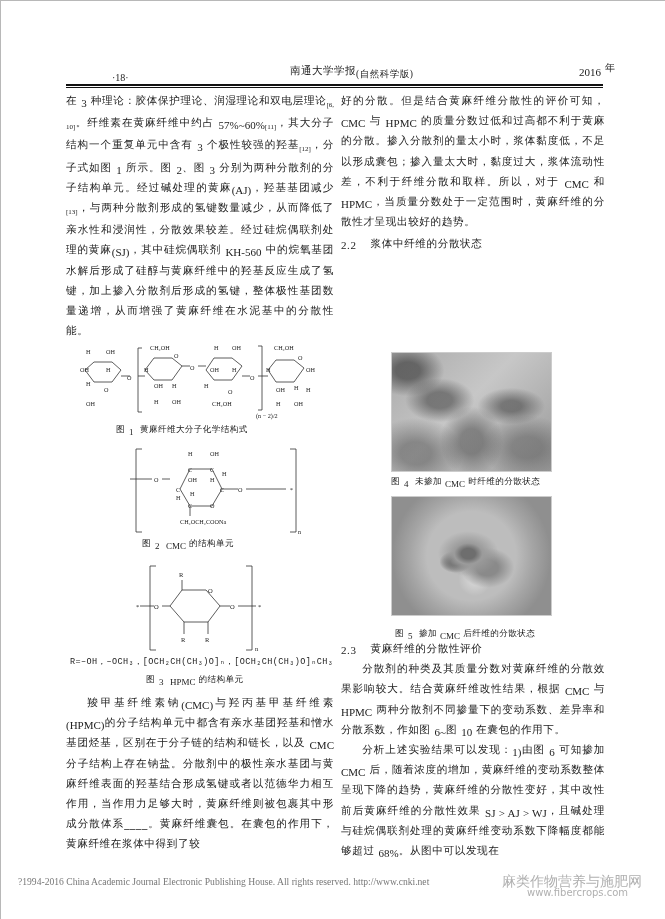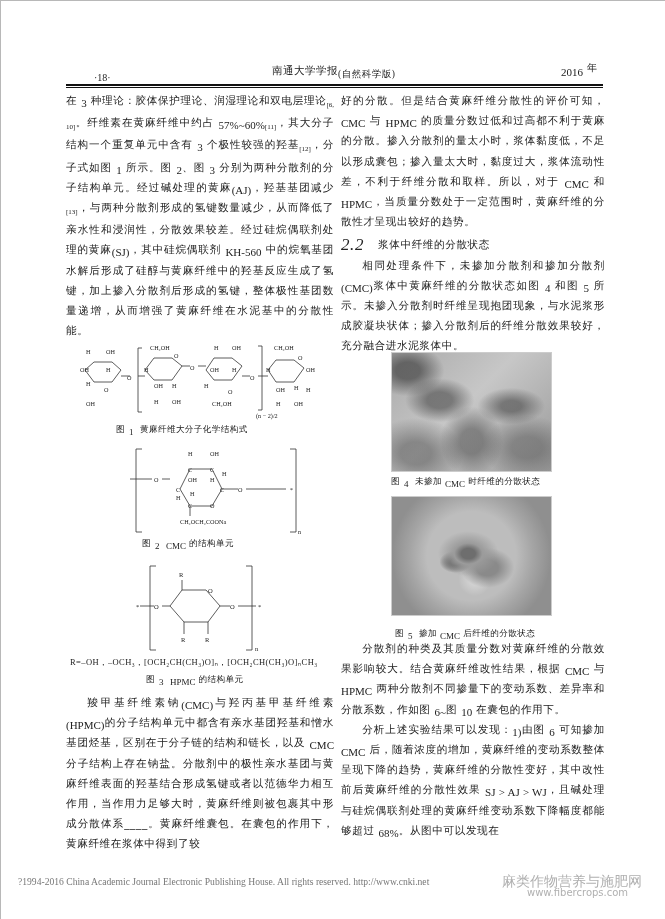--- a/index.html
+++ b/index.html
@@ -2,39 +2,39 @@
 <html><head>
 <meta charset="utf-8">
 <style>
   html, body { margin: 0; padding: 0; }
   body {
     width: 665px; height: 919px; background: #ffffff; position: relative; overflow: hidden;
     font-family: "DejaVu Serif", serif; color: #1a1a1a;
   }
   .frame-top { position: absolute; left: 0; top: 0; width: 665px; height: 1px; background: #b8b8b8; }
   .frame-left { position: absolute; left: 0; top: 0; width: 1px; height: 919px; background: #b8b8b8; }
-  .running-head { position: absolute; left: 66px; top: 62px; width: 535px; height: 22px; }
+  .running-head { position: absolute; left: 84px; top: 62px; width: 535px; height: 22px; }
   .page-num { position: absolute; left: 28px; top: 10px; font-family: "Liberation Serif", serif; font-size: 10px; }
   .journal { position: absolute; left: 206px; top: 2px; font-family: Liberation Serif, serif; font-size: 10.5px; letter-spacing: 0.5px; }
   .journal .sub { font-size: 9.5px; position: relative; top: 3px; }
   .year { position: absolute; right: 4px; top: 4px; font-family: "Liberation Serif", serif; font-size: 11px; }
   .year .nian { font-family: "DejaVu Sans", sans-serif; font-size: 10px; position: relative; top: -5px; margin-left: 4px; }
   .rule { position: absolute; left: 66px; width: 537px; background: #111; }
   .rule.r1 { top: 84px; height: 2px; }
   .rule.r2 { top: 87px; height: 1px; }
 
   .col { position: absolute; font-family: "DejaVu Sans", sans-serif; font-size: 10.6px; line-height: 20.2px; color: #222; letter-spacing: 0.6px; }
   .col p { margin: 0; text-align: justify; }
   .col .indent { text-indent: 2em; }
   .lat { font-family: "Liberation Serif", serif; font-size: 11px; letter-spacing: 0; position: relative; top: 3px; }
   .sup { font-family: "Liberation Serif", serif; font-size: 7px; letter-spacing: 0; position: relative; top: 3px; }
   .left-col { left: 66px; top: 90px; width: 268px; }
   .right-col { left: 341px; top: 90px; width: 264px; }
   .sec-head { font-size: 10.6px; }
-  .sec-num { font-family: "Liberation Serif", serif; font-size: 17px; margin-right: 14px; position: relative; top: 2px; font-style: italic; }
+  .sec-num { font-family: "Liberation Serif", serif; font-size: 11px; margin-right: 14px; position: relative; top: 2px; }
 
   .fig { position: absolute; }
   .fig-caption { position: absolute; font-family: "DejaVu Sans", sans-serif; font-size: 8.6px; color: #222; white-space: nowrap; letter-spacing: 0.4px; }
   .fig-caption .n { font-family: "Liberation Serif", serif; font-size: 9px; position: relative; top: 3px; margin: 0 6px 0 4px; }
   .fig-caption .lat { font-size: 9px; top: 3px; }
   svg text { font-family: "Liberation Serif", serif; }
 
   .photo { position: absolute; border: 1px solid #ccc; overflow: hidden; }
   .photo4 { left: 391px; top: 352px; width: 159px; height: 118px;
     background:
@@ -195,48 +195,50 @@
       <text x="88" y="47">O</text>
       <text x="113" y="15">R</text>
       <text x="142" y="31">O</text>
       <text x="164" y="47">O</text>
       <text x="192" y="47">*</text>
       <text x="115" y="80">R</text>
       <text x="139" y="80">R</text>
       <text x="189" y="89">n</text>
     </g>
   </svg>
-  <div class="fig-caption" style="left:4px; top:94px; font-family:Liberation Serif, serif; font-size:8.5px;">R=–OH，–OCH₃，[OCH₂CH(CH₃)O]ₙ，[OCH₂CH(CH₃)O]ₙCH₃</div>
+  <div class="fig-caption" style="left:4px; top:94px; font-family:Liberation Mono, monospace; font-size:8.5px;">R=–OH，–OCH₃，[OCH₂CH(CH₃)O]ₙ，[OCH₂CH(CH₃)O]ₙCH₃</div>
   <div class="fig-caption" style="left:80px; top:112px;">
     <span>图</span><span class="n">3</span><span class="lat">HPMC</span><span> 的结构单元</span>
   </div>
 </div>
 
 <div class="col left-col" style="top:692px;">
   <p class="indent"><span>羧甲基纤维素钠</span><span class="lat">(CMC)</span><span>与羟丙基甲基纤维素</span><span class="lat">(HPMC)</span><span>的分子结构单元中都含有亲水基团羟基和憎水基团烃基，区别在于分子链的结构和链长，以及 </span><span class="lat">CMC</span><span> 分子结构上存在钠盐。分散剂中的极性亲水基团与黄麻纤维表面的羟基结合形成氢键或者以范德华力相互作用，当作用力足够大时，黄麻纤维则被包裹其中形成分散体系____。黄麻纤维囊包。在囊包的作用下，黄麻纤维在浆体中得到了较</span></p>
 </div>
 
 <div class="col right-col">
   <p><span>好的分散。但是结合黄麻纤维分散性的评价可知，</span><span class="lat">CMC</span><span> 与 </span><span class="lat">HPMC</span><span> 的质量分数过低和过高都不利于黄麻的分散。掺入分散剂的量太小时，浆体黏度低，不足以形成囊包；掺入量太大时，黏度过大，浆体流动性差，不利于纤维分散和取样。所以，对于 </span><span class="lat">CMC</span><span> 和 </span><span class="lat">HPMC</span><span>，当质量分数处于一定范围时，黄麻纤维的分散性才呈现出较好的趋势。</span></p>
   <div class="sec-head" style="margin-top:2px;">
     <span class="sec-num">2.2</span><span>浆体中纤维的分散状态</span>
   </div>
-  <p class="indent"><span>相同处理条件下，未掺加分散剂和掺加分散剂</span><span class="lat">(CMC)</span><span>浆体中黄麻纤维的分散状态如图 </span><span class="lat">4</span><span> 和图 </span><span class="lat">5</span><span> 所示。未掺入分散剂时纤维呈现抱团现象，与水泥浆形成胶凝块状体；掺入分散剂后的纤维分散效果较好，充分融合进水泥浆体中。</span></p>
 </div>
 
 <div class="photo photo4"></div>
 <div class="fig-caption" style="left:391px; top:476px;">
   <span>图</span><span class="n">4</span><span>未掺加 </span><span class="lat">CMC</span><span> 时纤维的分散状态</span>
 </div>
 
 <div class="photo photo5"></div>
 <div class="fig-caption" style="left:395px; top:596px;margin-top:32px;">
   <span>图</span><span class="n">5</span><span>掺加 </span><span class="lat">CMC</span><span> 后纤维的分散状态</span>
 </div>
 
 <div class="col right-col" style="top:638px;">
+  <div class="sec-head">
+    <span class="sec-num">2.3</span><span>黄麻纤维的分散性评价</span>
+  </div>
   <p class="indent"><span>分散剂的种类及其质量分数对黄麻纤维的分散效果影响较大。结合黄麻纤维改性结果，根据 </span><span class="lat">CMC</span><span> 与 </span><span class="lat">HPMC</span><span> 两种分散剂不同掺量下的变动系数、差异率和分散系数，作如图 </span><span class="lat">6~</span><span>图 </span><span class="lat">10</span><span> 在囊包的作用下。</span></p>
   <p class="indent"><span>分析上述实验结果可以发现：</span><span class="lat">1)</span><span>由图 </span><span class="lat">6</span><span> 可知掺加 </span><span class="lat">CMC</span><span> 后，随着浓度的增加，黄麻纤维的变动系数整体呈现下降的趋势，黄麻纤维的分散性变好，其中改性前后黄麻纤维的分散性效果 </span><span class="lat">SJ &gt; AJ &gt; WJ</span><span>，且碱处理与硅烷偶联剂处理的黄麻纤维变动系数下降幅度都能够超过 </span><span class="lat">68%</span><span>。从图中可以发现在</span></p>
 </div>
 
 <div class="footer">?1994-2016 China Academic Journal Electronic Publishing House. All rights reserved.    http://www.cnki.net</div>
 <div class="watermark1">麻类作物营养与施肥网</div>
 <div class="watermark2">www.fibercrops.com</div>
 
 </body></html>

